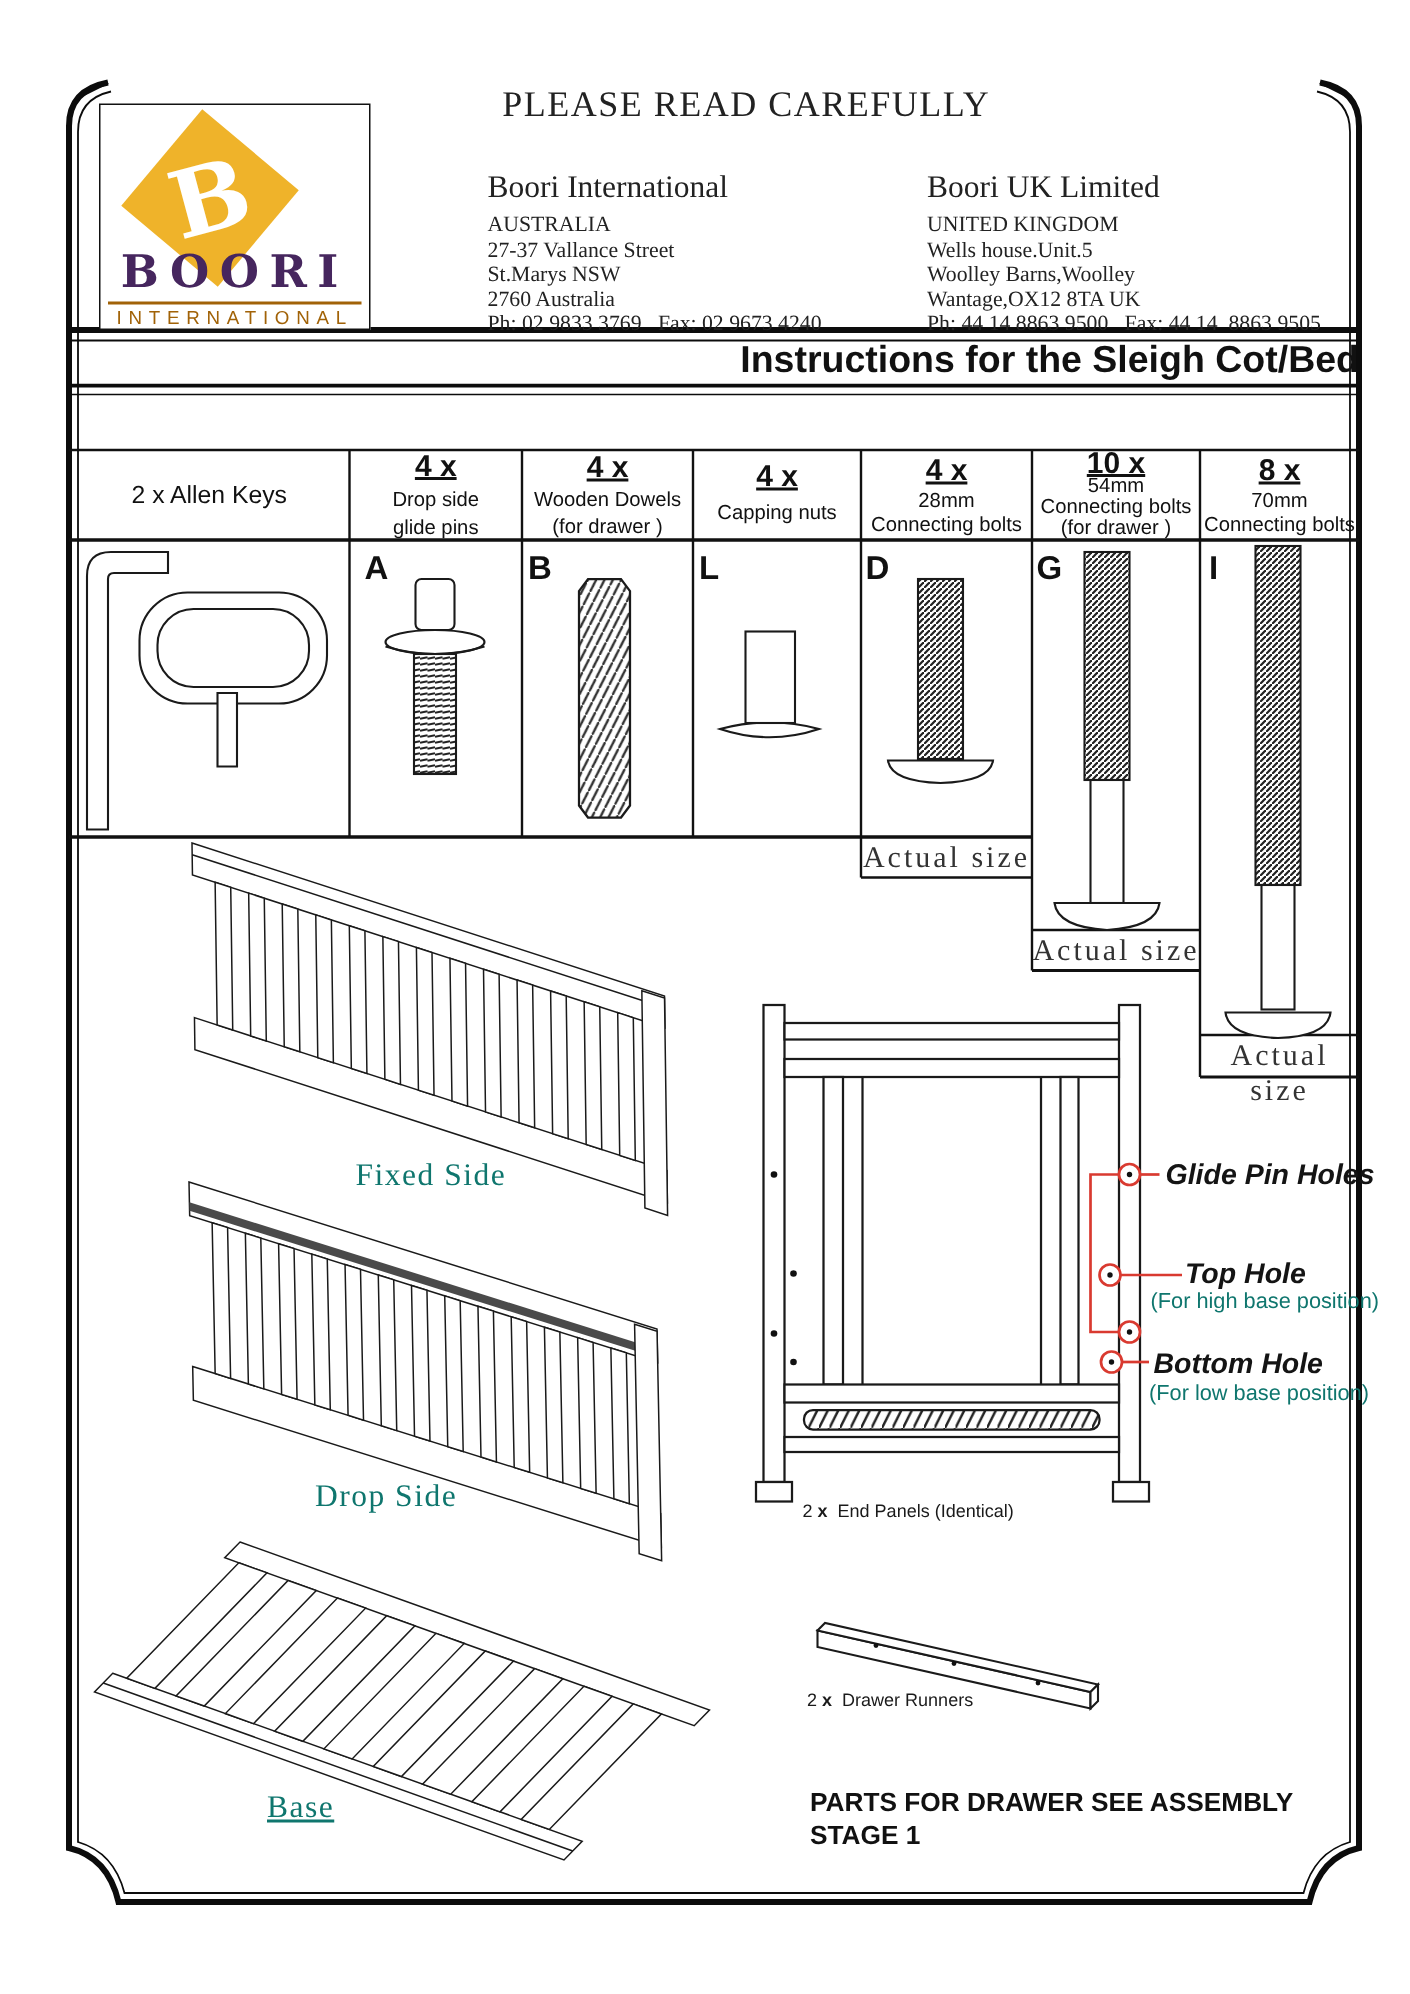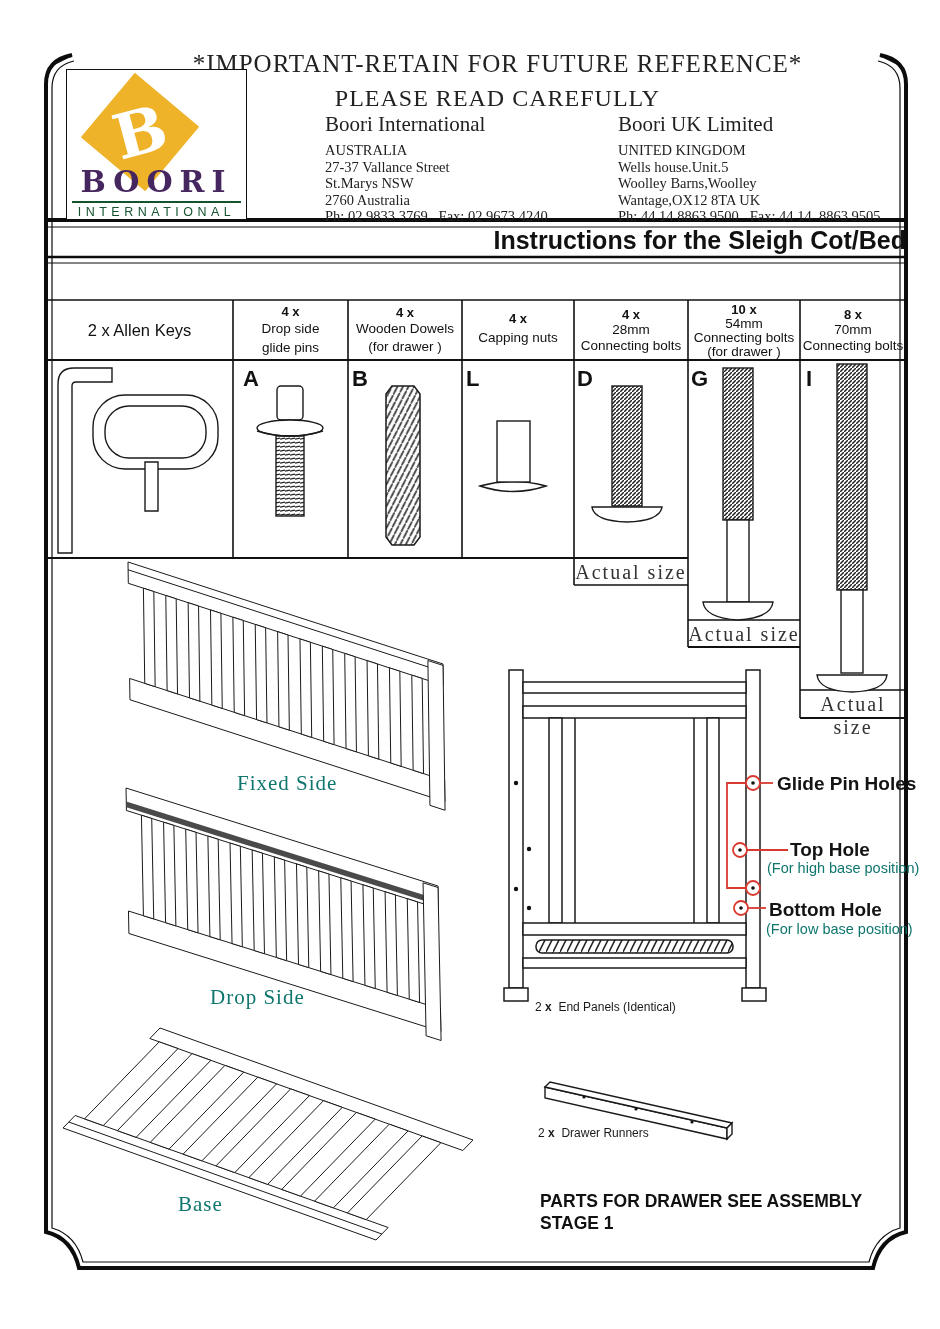--- a/index.html
+++ b/index.html
@@ -24,29 +24,29 @@
          font-family:"DejaVu Serif",serif;font-weight:bold;font-size:30px;letter-spacing:7px;}
   .intl{position:absolute;left:5px;right:5px;top:131px;border-top:2px solid currentColor;padding-top:2px;
         text-align:center;font-size:12.5px;letter-spacing:4.5px;}
   
   .maintitle{left:46px;top:226px;width:860px;text-align:right;font-weight:bold;font-size:25px;}
   .sectitle{left:46px;top:266px;width:860px;text-align:center;
             font-family:"Liberation Serif",serif;font-size:26px;color:#222;}
   
   .hcell{top:301px;height:58px;display:flex;flex-direction:column;align-items:center;justify-content:center;
          text-align:center;}
-  .hq{font-weight:bold;font-size:13px;}
+  .hq{font-weight:bold;font-size:20px;text-decoration:underline;}
   .hl{font-size:13.5px;}
   .partletter{font-weight:bold;font-size:22px;}
   .actsize{font-family:"Liberation Serif",serif;font-size:20px;letter-spacing:2px;color:#333;text-align:center;}
   
   .serlbl{font-family:"Liberation Serif",serif;font-size:21px;color:#0f766e;letter-spacing:1px;}
   .qtylbl{font-size:12px;color:#1a1a1a;}
   .qtylbl b{font-weight:bold;}
-  .holelbl{font-weight:bold;font-size:19px;color:#141414;}
+  .holelbl{font-weight:bold;font-size:19px;color:#141414;font-style:italic;}
   .holesub{font-size:14.5px;color:#0f766e;}
   .note{font-weight:bold;font-size:17.5px;line-height:22px;color:#111;}
 </style>
 </head>
 <body>
 
 <div class="page">
 
   <svg class="art" width="940" height="1329" viewBox="0 0 940 1329">
     <defs>
@@ -229,30 +229,29 @@
       <polygon points="545,1087 727,1128 727,1139 545,1098"></polygon>
       <polygon points="545,1087 550,1082 732,1123 727,1128"></polygon>
       <polygon points="727,1128 732,1123 732,1134 727,1139"></polygon>
       <circle cx="584" cy="1097" r="1.6" fill="#111" stroke="none"></circle>
       <circle cx="636" cy="1109" r="1.6" fill="#111" stroke="none"></circle>
       <circle cx="692" cy="1122" r="1.6" fill="#111" stroke="none"></circle>
     </g>
   </svg>
 
   <div class="abs notice">
-    <div class="n1">*IMPORTANT-RETAIN FOR FUTURE REFERENCE*</div>
     <div class="n2">PLEASE READ CAREFULLY</div>
   </div>
 
   <div class="abs logobox">
     <div class="diamond" style="background-color: rgb(239, 179, 42);">
       <span class="bchar">B</span>
     </div>
     <div class="boori" style="color: rgb(70, 38, 94);">BOORI</div>
-    <div class="intl" style="color: #14532d;">INTERNATIONAL</div>
+    <div class="intl" style="color: #a16207;">INTERNATIONAL</div>
   </div>
 
   <div class="abs company" style="left:325px;top:112px;width:280px;">
     <div class="cname">Boori International</div>
     <div class="cline">AUSTRALIA</div>
     <div class="cline">27-37 Vallance Street</div>
     <div class="cline">St.Marys NSW</div>
     <div class="cline">2760 Australia</div>
     <div class="cline">Ph: 02 9833 3769   Fax: 02 9673 4240</div>
   </div>
@@ -308,21 +307,21 @@
   <span class="abs partletter" style="left:577px;top:366px;">D</span>
   <span class="abs partletter" style="left:691px;top:366px;">G</span>
   <span class="abs partletter" style="left:806px;top:366px;">I</span>
 
   <div class="abs actsize" style="left:574px;top:561px;width:114px;">Actual size</div>
   <div class="abs actsize" style="left:688px;top:623px;width:112px;">Actual size</div>
   <div class="abs actsize" style="left:800px;top:693px;width:106px;">Actual size</div>
 
   <span class="abs serlbl" style="left:237px;top:771px;">Fixed Side</span>
   <span class="abs serlbl" style="left:210px;top:985px;">Drop Side</span>
-  <span class="abs serlbl" style="left:178px;top:1192px;">Base</span>
+  <span class="abs serlbl" style="left:178px;top:1192px;text-decoration:underline;">Base</span>
 
   <div class="abs qtylbl" style="left:535px;top:1000px;">
     <span>2</span>
     <b>x</b>&nbsp;
     <span>End Panels (Identical)</span>
   </div>
 
   <div class="abs qtylbl" style="left:538px;top:1126px;">
     <span>2</span>
     <b>x</b>&nbsp;

